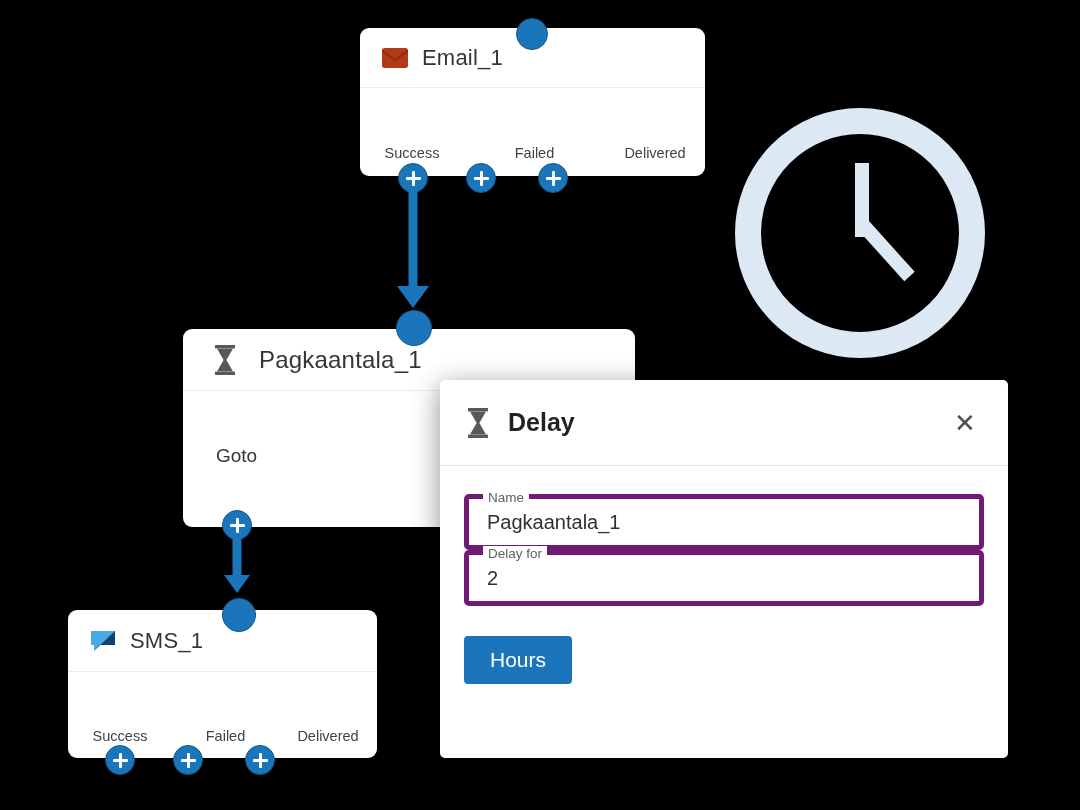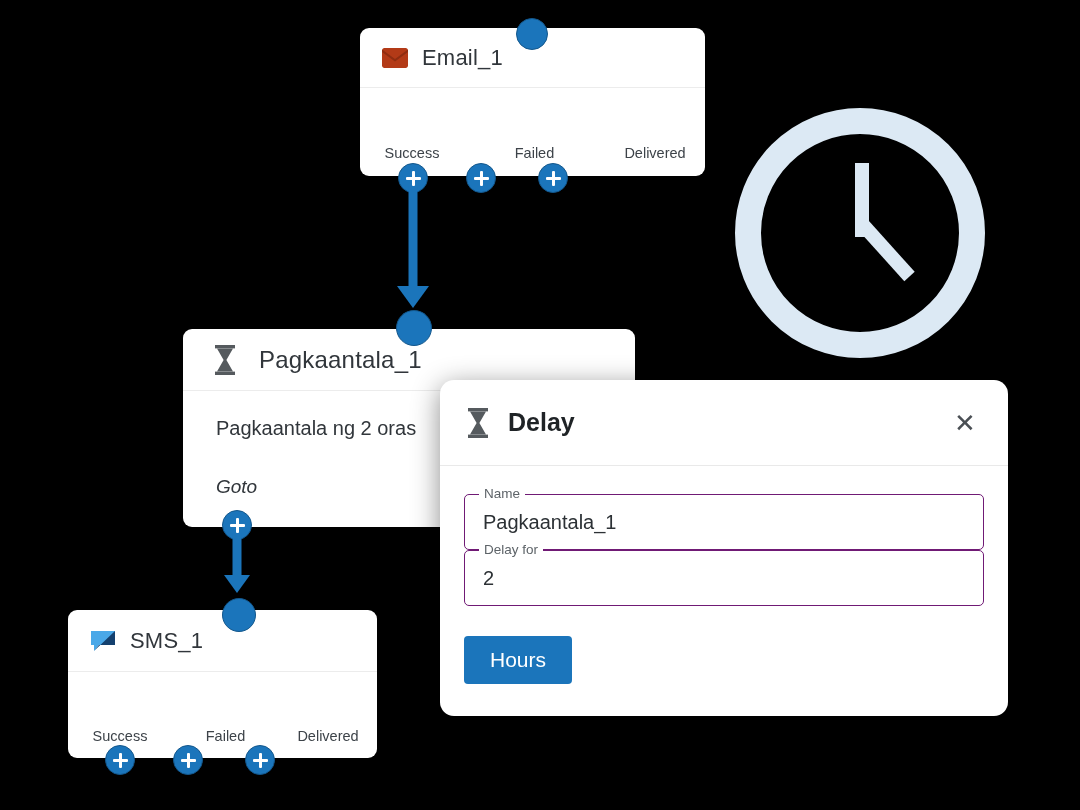--- a/index.html
+++ b/index.html
@@ -89,23 +89,23 @@
 
   
   .icon { display: inline-flex; align-items: center; justify-content: center; }
   .icon-email { width: 26px; height: 20px; border-radius: 2px; }
   .icon-sms   { width: 26px; height: 22px; }
   .icon-hourglass { width: 24px; height: 30px; }
 
   
   .dialog {
     position: absolute; left: 440px; top: 380px;
-    width: 568px; height: 336px;
+    width: 568px; height: 378px;
     background: #ffffff;
-    border-radius: 14px;
+    border-radius: 5px;
     box-shadow: 0 6px 28px rgba(0,0,0,0.45);
   }
   .dialog-header {
     height: 86px;
     display: flex; align-items: center;
     padding: 0 26px;
     border-bottom: 1px solid #e9e9e9;
   }
   .dialog-title {
     font-size: 25px; font-weight: bold; color: #1f2326;
@@ -115,21 +115,21 @@
     margin-left: auto;
     width: 34px; height: 34px;
     display: flex; align-items: center; justify-content: center;
     color: #4a4f54; font-size: 26px; line-height: 1;
     cursor: pointer; font-weight: 300;
   }
   .dialog-body { padding: 28px 24px 0 24px; }
 
   .field {
     position: relative;
-    border: 1px solid #701a75;
+    border: 5px solid #701a75;
     border-radius: 5px;
     height: 56px;
     display: flex; align-items: center;
     padding: 0 18px;
   }
   .field-legend {
     position: absolute; top: -9px; left: 14px;
     background: #ffffff;
     padding: 0 5px;
     font-size: 13.5px; color: #5d6368;
@@ -198,22 +198,21 @@
       <span class="icon">
         <svg class="icon-hourglass" viewBox="0 0 24 30">
           <rect x="2" y="0" width="20" height="3.4" fill="#555a5e"></rect>
           <rect x="2" y="26.6" width="20" height="3.4" fill="#555a5e"></rect>
           <path d="M4 3.4 H20 L13.4 15 L20 26.6 H4 L10.6 15 Z" fill="#555a5e"></path>
         </svg>
       </span>
       <span class="node-title" style="font-size:24px; margin-left:8px;">Pagkaantala_1</span>
     </div>
     <div class="node-body" style="height:135px; padding:26px 30px 0 33px;">
-      <div style="font-size:20px; color:#31363b;">Pagkaantala ng 2 oras</div>
-      <div style="font-size:19px; color:#31363b; margin-top:36px;font-style:italic;">Goto</div>
+      <div style="font-size:19px; color:#31363b; margin-top:28px;">Goto</div>
     </div>
   </div>
   <div class="port in" style="left:396px; top:310px; width:36px; height:36px;"></div>
   <div class="port plus" style="left:222px; top:510px;"></div>
 
   <div class="conn" style="left:221px; top:533px; width:32px; height:72px;">
     <div class="conn-line" style="height:46px;"></div>
     <div class="conn-head" style="top:42px; border-left-width:13px; border-right-width:13px; border-top-width:18px;"></div>
   </div>
 

